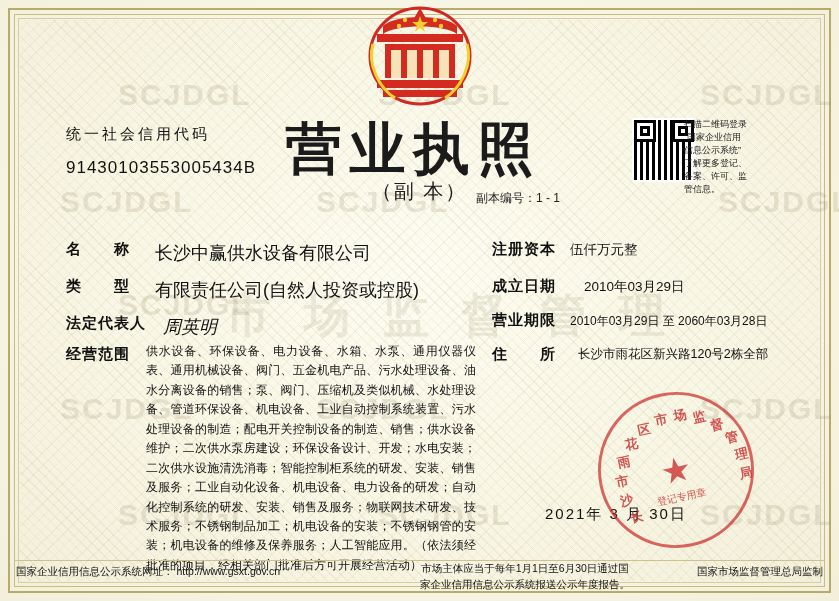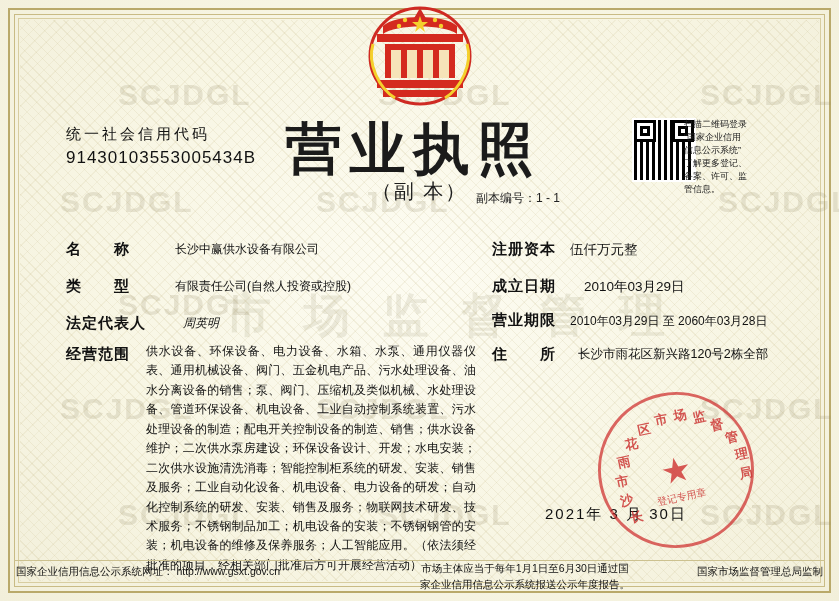--- a/index.html
+++ b/index.html
@@ -74,21 +74,21 @@
     position:absolute;left:476px;top:190px;
     font-size:12px;color:#222;
   }
 
   
   .code-label{
     position:absolute;left:66px;top:125px;
     font-size:15px;color:#111;letter-spacing:3px;
   }
   .code-value{
-    position:absolute;left:66px;top:148px;
+    position:absolute;left:66px;top:158px;
     font-size:17px;color:#111;letter-spacing:1px;
     font-family:"Liberation Sans",sans-serif;
   }
 
   
   .qr-note{
     position:absolute;left:684px;top:118px;width:92px;
     font-size:9px;line-height:1.45;color:#222;
   }
   .qr{
@@ -109,21 +109,21 @@
     border:3px solid #000;background:#fff;
   }
   .qr-inner::before{left:0;top:0;box-shadow:inset 0 0 0 3px #fff, inset 0 0 0 6px #000;}
   .qr-inner::after{right:0;top:0;box-shadow:inset 0 0 0 3px #fff, inset 0 0 0 6px #000;}
 
   
   .field-label{
     position:absolute;font-size:15px;color:#111;font-weight:bold;letter-spacing:1px;
   }
   .field-value{
-    position:absolute;font-size:12px;color:#111;margin-left:20px;
+    position:absolute;font-size:18px;color:#111;
   }
   .scope{
     position:absolute;left:146px;top:342px;width:330px;
     font-size:12px;line-height:1.62;color:#111;text-align:justify;
   }
 
   
   .r-label{position:absolute;font-size:15px;font-weight:bold;color:#111;letter-spacing:1px;}
   .r-value{position:absolute;font-size:13.5px;color:#111;}
 

